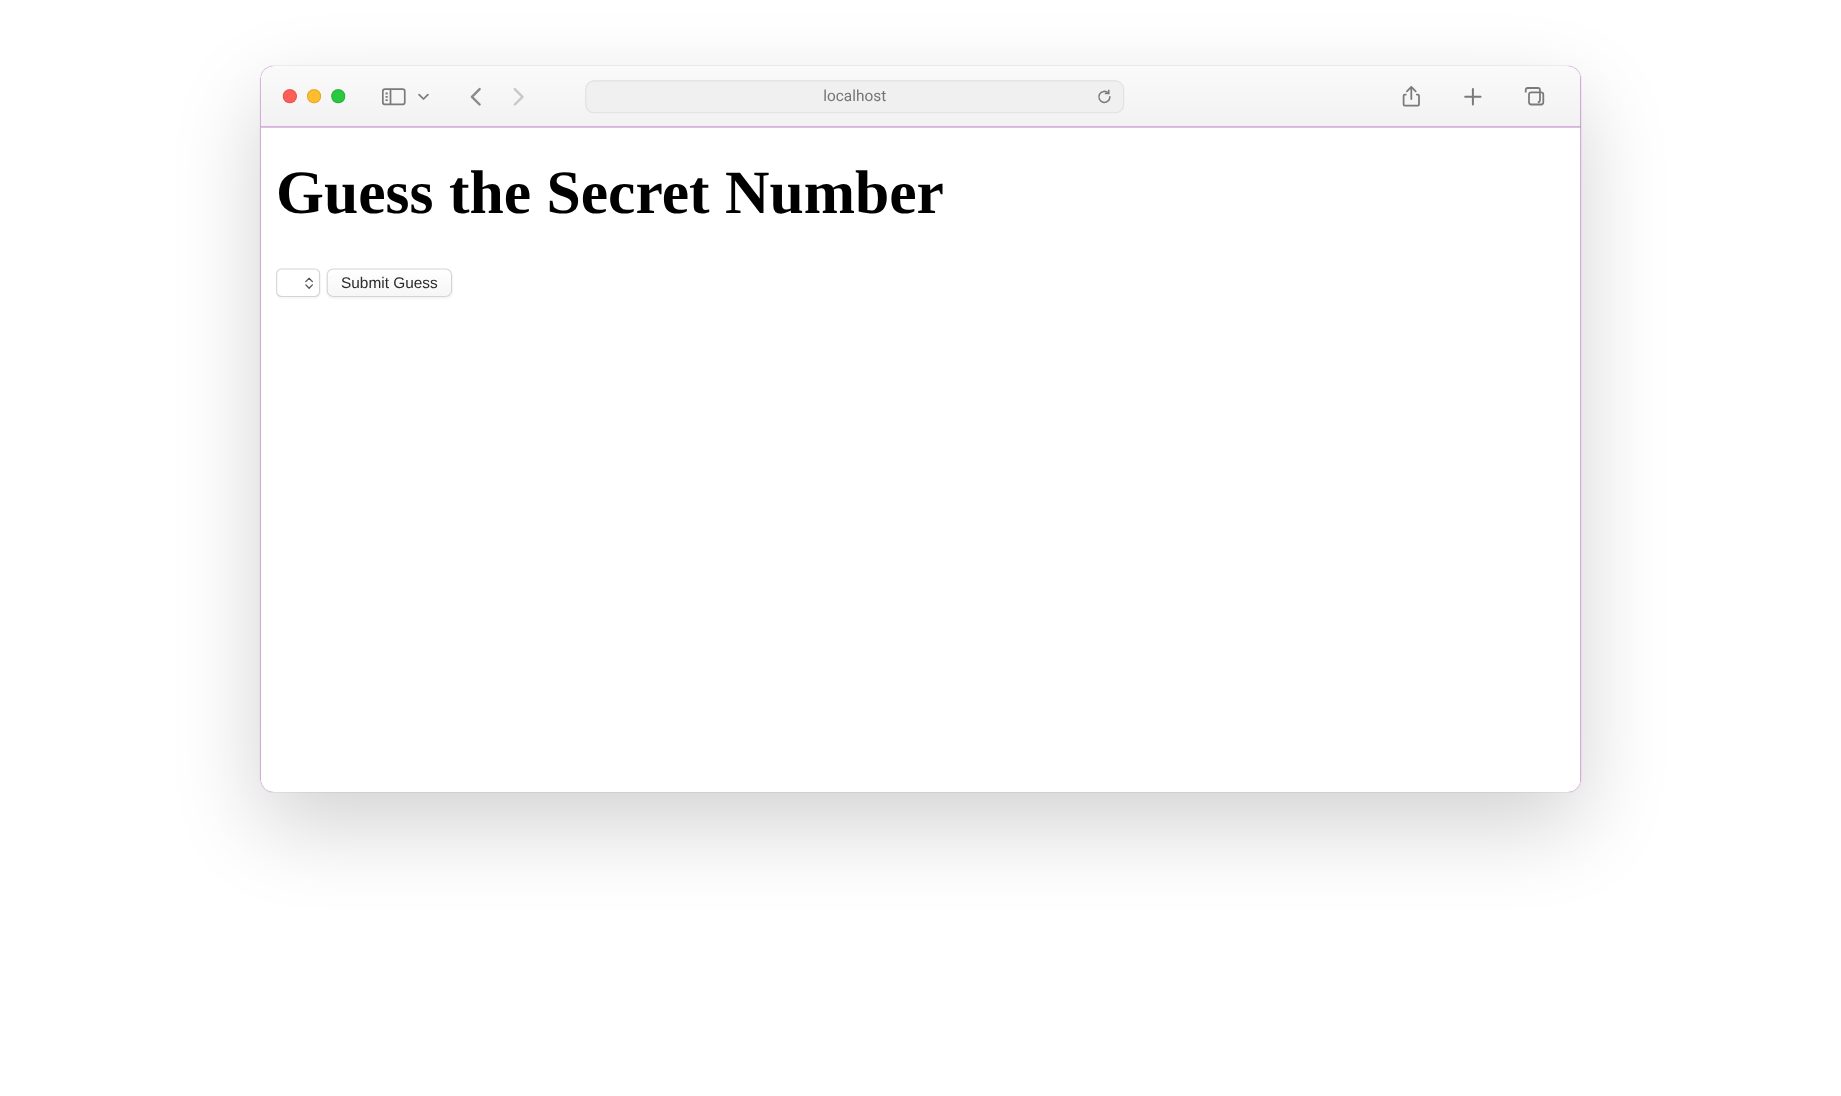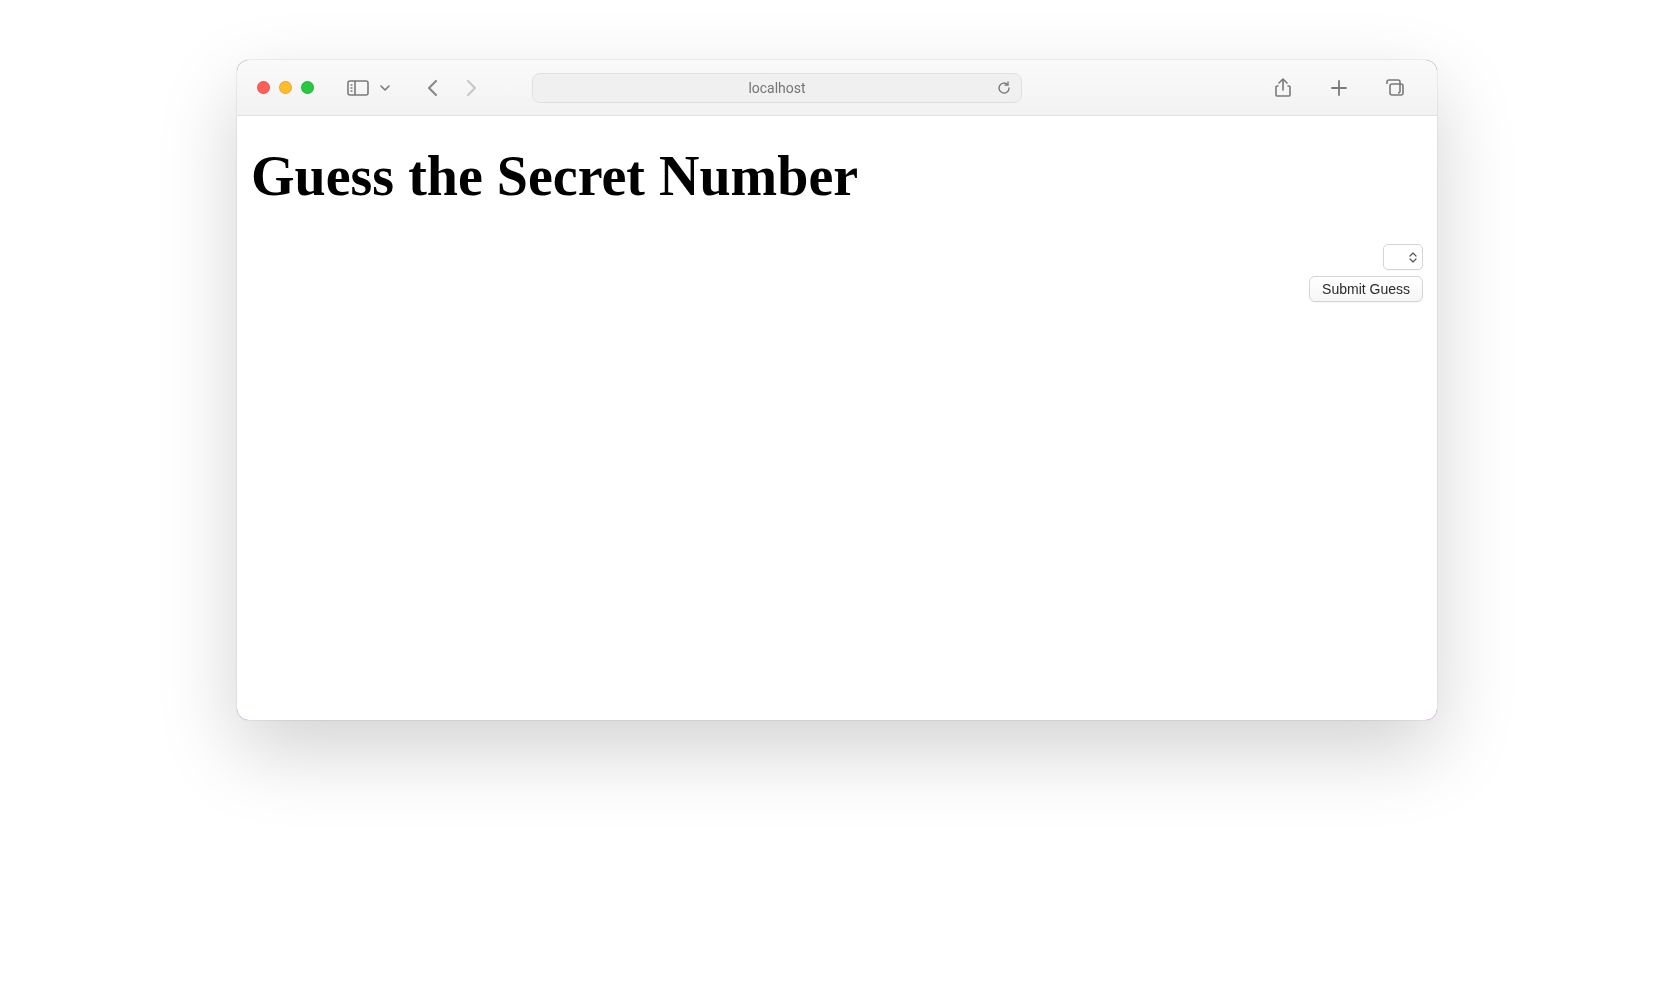--- a/index.html
+++ b/index.html
@@ -115,23 +115,22 @@
     }
     h1.page-title {
       font-family: "Times New Roman", Times, serif;
       font-weight: 700;
       font-size: 56px;
       color: #000;
       margin-bottom: 36px;
     }
     .form-row {
       display: flex;
-      align-items: flex-end;
+      align-items: center;
       gap: 6px;
-      flex-direction: column;
     }
     .num-input-wrap {
       position: relative;
       width: 40px;
       height: 26px;
       background: #ffffff;
       border: 1px solid #d4d4d4;
       border-radius: 5px;
       display: flex;
       align-items: center;

